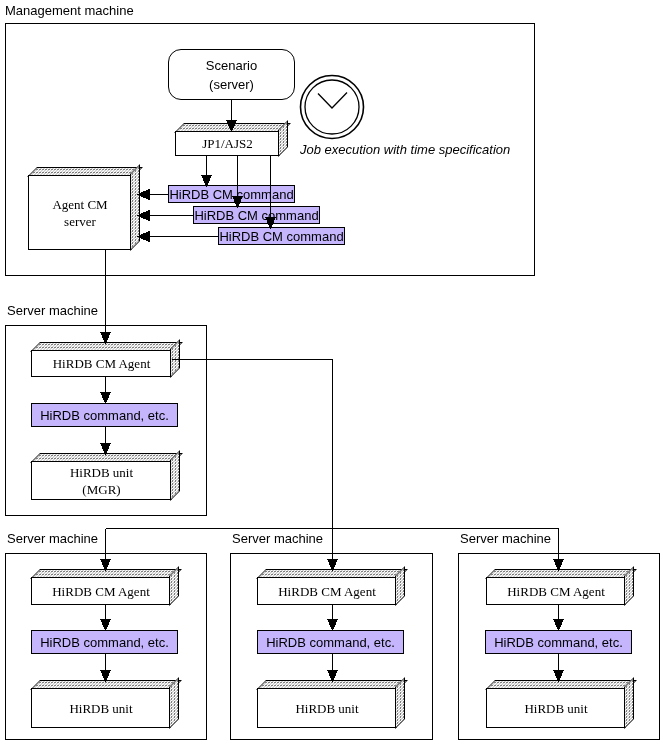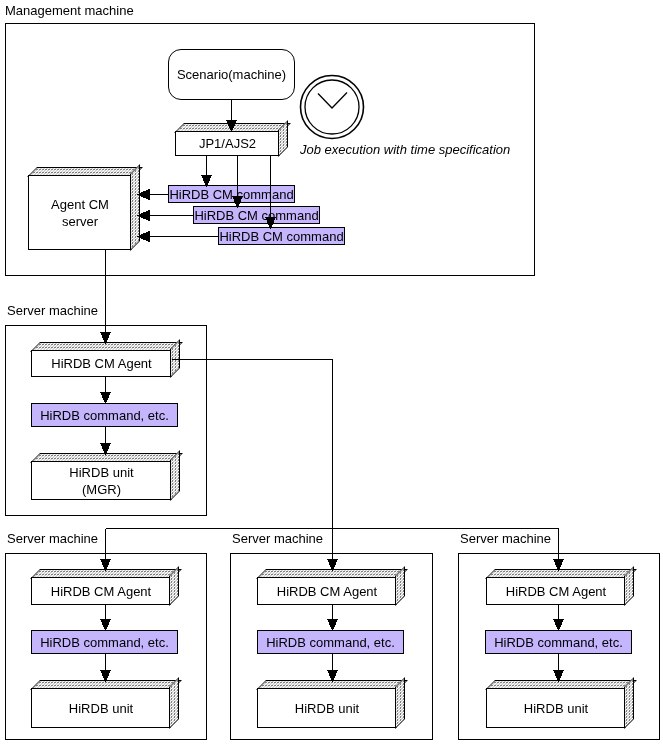--- a/index.html
+++ b/index.html
@@ -6,31 +6,31 @@
   html,body { background:#ffffff; }
   body {
     width:663px; height:746px; position:relative; overflow:hidden;
     font-family:"Liberation Sans", sans-serif; font-size:13px; color:#000;
   }
   .glabel { position:absolute; z-index:2; white-space:nowrap; line-height:14px; }
   .gbox { position:absolute; border:1px solid #000; background:#fff; z-index:1; }
   
   .rbox {
     position:absolute; border:1px solid #000; border-radius:13px; background:#fff; z-index:3;
-    display:flex; align-items:center; justify-content:center;
+    display:flex; flex-direction:column; align-items:center; justify-content:center;
     text-align:center; line-height:19px;
   }
   
   .pbox {
     position:absolute; border:1px solid #000; background:#c4b5fd; z-index:3;
     display:flex; align-items:center; justify-content:center; text-align:center;
     white-space:nowrap;
   }
   
-  .b3d { position:absolute; z-index:3; }
+  .b3d { position:absolute; z-index:3;font-family:Liberation Serif, serif; }
   .b3d::before { 
     content:""; position:absolute; left:-1px; right:-1px; top:-8px; height:8px;
     border:1px solid #000; transform:skewX(-45deg); transform-origin:0 100%;
     background-color:#fff;
     background-image:radial-gradient(#000 30%, rgba(0,0,0,0) 32%);
     background-size:3px 3px;
   }
   .b3d::after { 
     content:""; position:absolute; top:-1px; bottom:-1px; right:-8px; width:8px;
     border:1px solid #000; transform:skewY(-45deg); transform-origin:0 0;
@@ -60,21 +60,21 @@
 <div class="gbox" style="left:5px;top:553px;width:202px;height:187px"></div>
 
 <div class="glabel" style="left:232px;top:532px">Server machine</div>
 <div class="gbox" style="left:230px;top:553px;width:203px;height:187px"></div>
 
 <div class="glabel" style="left:460px;top:532px">Server machine</div>
 <div class="gbox" style="left:458px;top:553px;width:202px;height:187px"></div>
 
 <div class="rbox" style="left:168px;top:49px;width:127px;height:51px">
   <span>Scenario</span>
-  <span>(machine)</span>
+  <span>(server)</span>
 </div>
 
 <svg id="clock" width="66" height="66" viewBox="0 0 66 66">
   <circle cx="33" cy="33" r="31.5" fill="#fff" stroke="#000" stroke-width="1.6"></circle>
   <circle cx="33" cy="33" r="27" fill="none" stroke="#000" stroke-width="1.3"></circle>
   <polyline points="19,19.5 33,34 48,18.5" fill="none" stroke="#000" stroke-width="1.3"></polyline>
 </svg>
 <div class="cap" style="left:300px;top:142px">Job execution with time specification</div>
 
 <div class="b3d" style="left:175px;top:131px;width:105px;height:25px">

